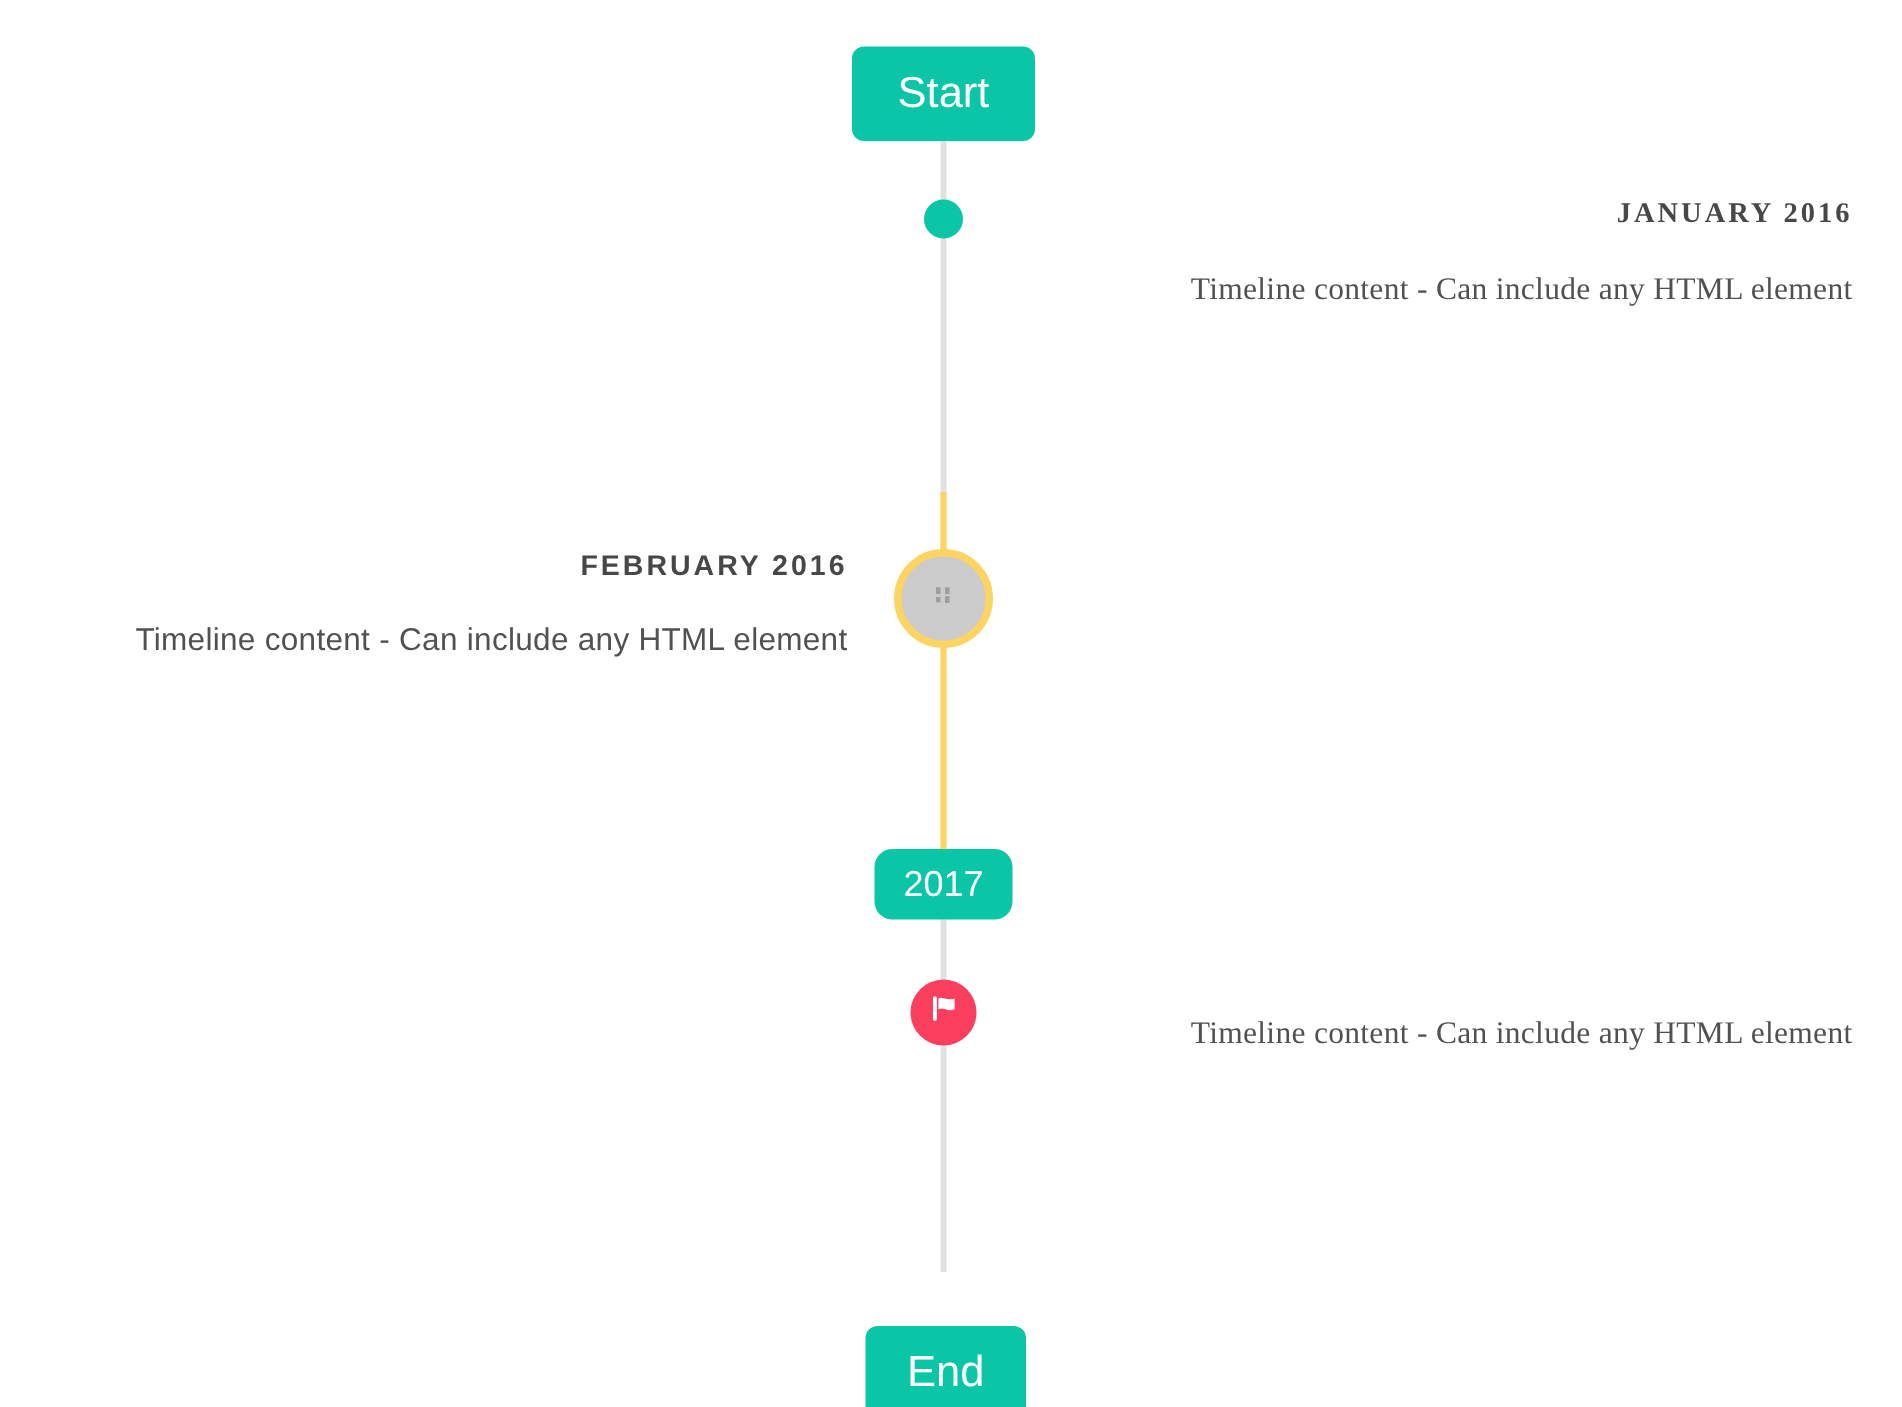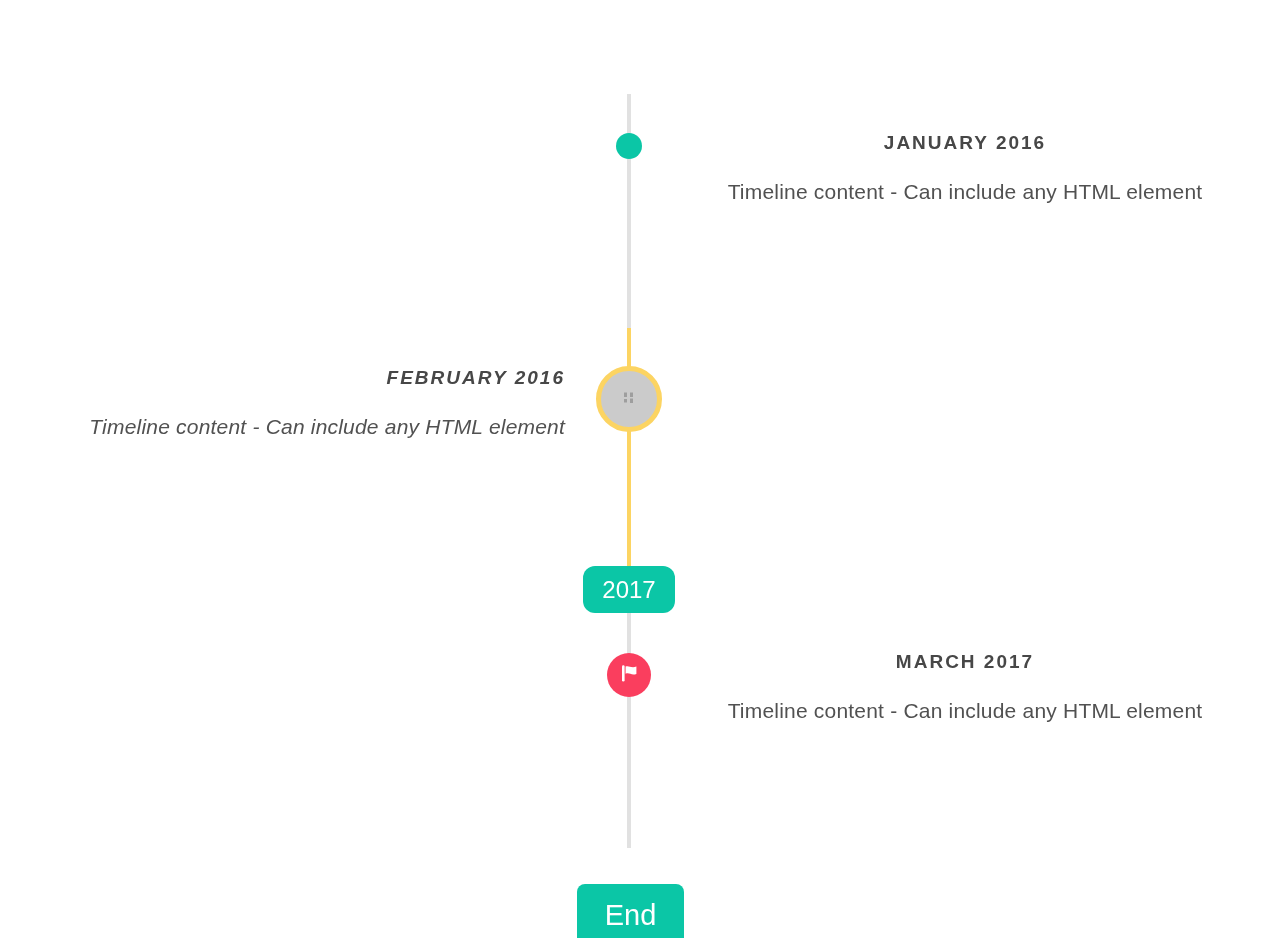--- a/index.html
+++ b/index.html
@@ -78,22 +78,22 @@
     background: var(--marker-red, #fa3e5e);
     display: flex;
     align-items: center;
     justify-content: center;
   }
   
   .entry {
     position: absolute;
     width: 540px;
   }
-  .entry-right { text-align: center; }
-  .entry-left  { text-align: right; font-style: italic; }
+  .entry-right { text-align: right; font-family: Liberation Serif, serif; }
+  .entry-left  { text-align: right; }
   .entry-january  { left: 695px; top: 131px; }
   .entry-february { left: 25px;  top: 366px; }
   .entry-march    { left: 695px; top: 650px; }
   .entry-title {
     font-size: 19px;
     line-height: 23px;
     font-weight: 700;
     letter-spacing: 2px;
     color: var(--title-text, #474747);
   }
@@ -107,20 +107,23 @@
 </style>
 </head>
 <body>
 
 <div class="timeline">
 
   <div class="line line-main-top"></div>
   <div class="line line-main-bottom"></div>
   <div class="line-highlight"></div>
 
+  <div class="flag flag-start">
+    <span>Start</span>
+  </div>
 
   <div class="marker-dot"></div>
   <div class="entry entry-right entry-january">
     <div class="entry-title">JANUARY 2016</div>
     <div class="entry-content">Timeline content - Can include any HTML element</div>
   </div>
 
   <div class="marker-image">
     <span>
       <svg width="16" height="15" viewBox="0 0 16 15" aria-hidden="true">
@@ -146,21 +149,20 @@
     <span>
       <svg width="23" height="23" viewBox="0 0 23 23" aria-hidden="true">
         <g fill="#ffffff">
           <rect x="4" y="3.2" width="2.6" height="16.4" rx="1.3"></rect>
           <path d="M7.6 4.6 C10.6 3.0 12.6 6.4 18.4 4.6 L18.4 11.9 C13.2 13.8 11.4 10.1 7.6 11.8 Z"></path>
         </g>
       </svg>
     </span>
   </div>
   <div class="entry entry-right entry-march">
-    <div class="entry-title">MARCH 2017</div>
     <div class="entry-content">Timeline content - Can include any HTML element</div>
   </div>
 
   <div class="flag flag-end">
     <span>End</span>
   </div>
 
 </div>
 
 </body></html>

